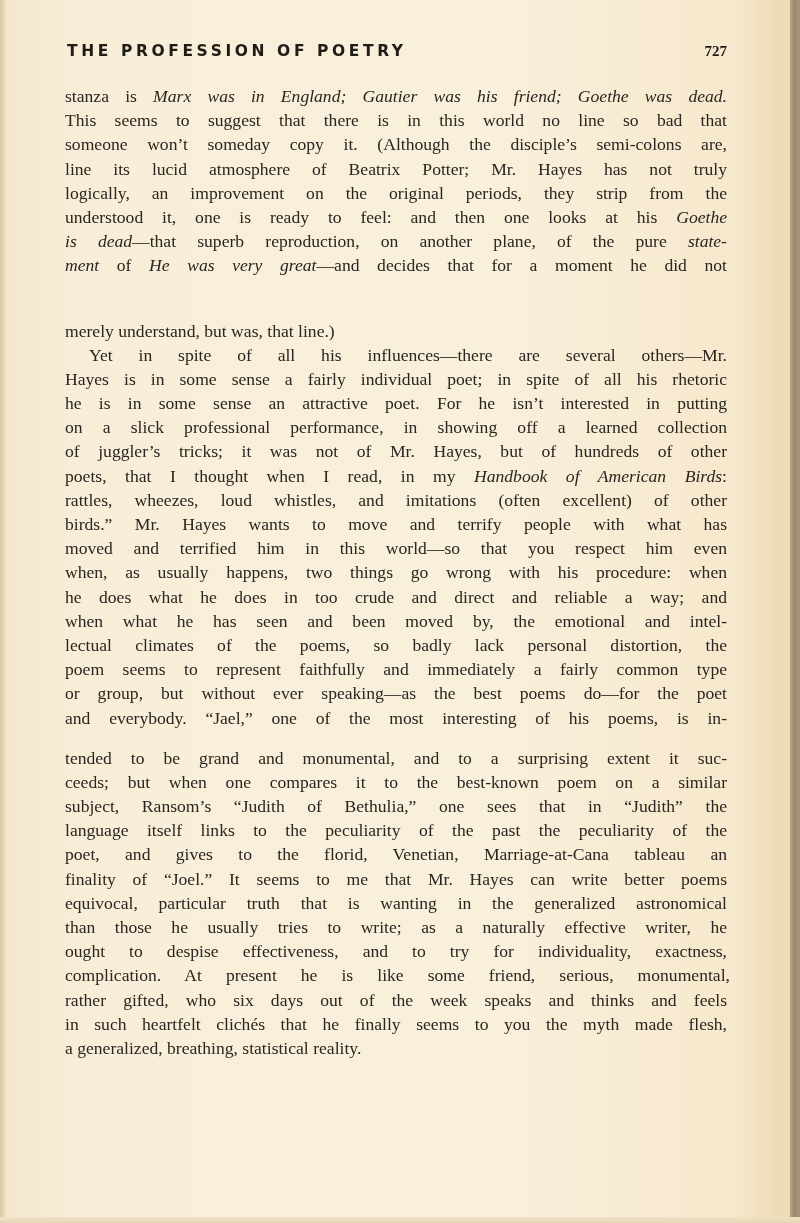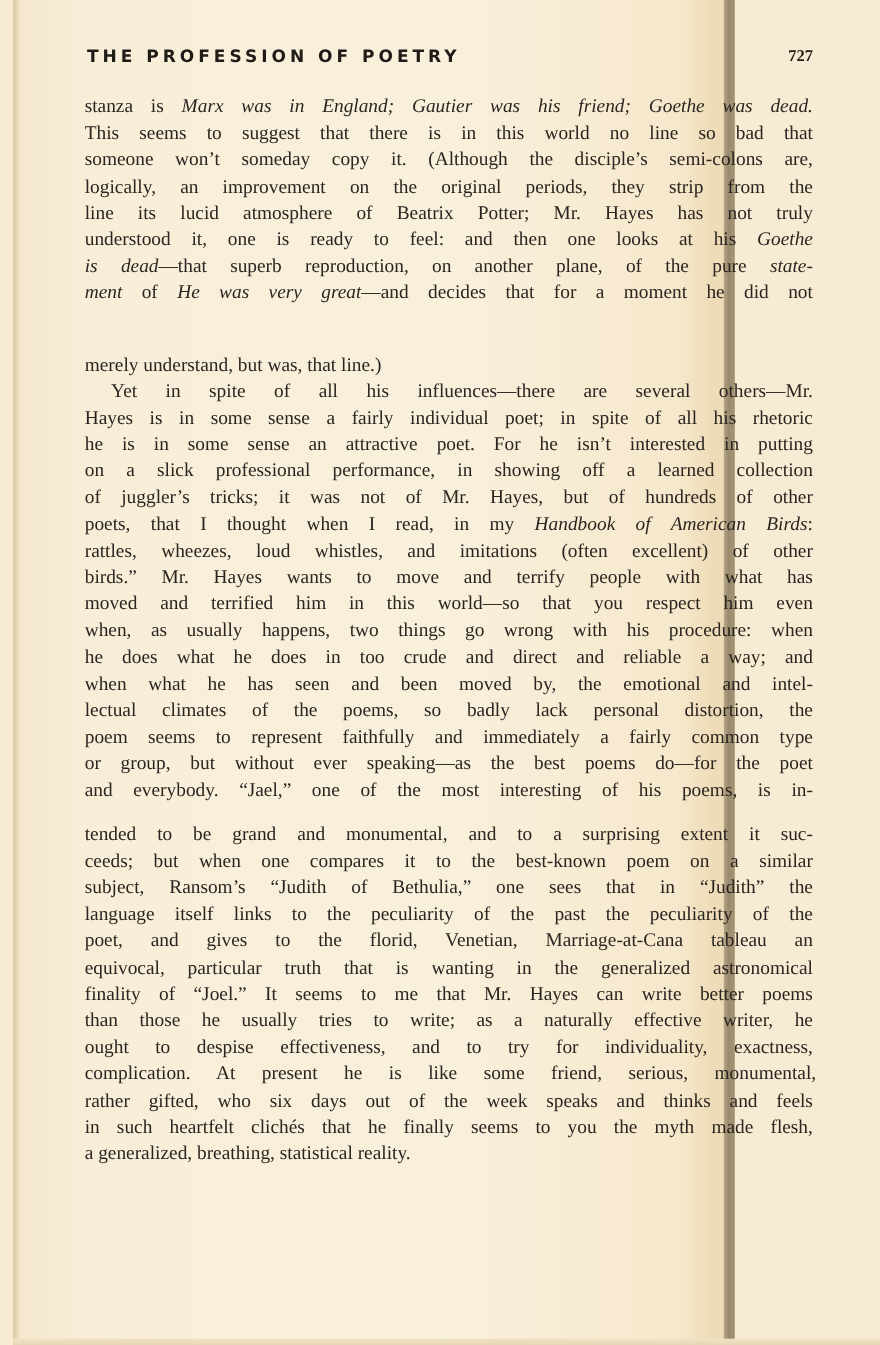--- a/index.html
+++ b/index.html
@@ -4,21 +4,21 @@
 <style>
   html, body { margin: 0; padding: 0; }
   body {
     width: 800px; height: 1223px; overflow: hidden;
     background: #f7ecd3;
     position: relative;
     font-family: "Liberation Serif", "DejaVu Serif", serif;
     color: #2a2520;
   }
   .page {
-    position: absolute; left: 12px; top: 0; width: 656px; height: 1223px;
+    position: absolute; left: 0; top: 0; width: 800px; height: 1223px;
     background: linear-gradient(90deg, #f3e6cb 0%, #f8eed8 10%, #f9f0dc 60%, #f6e8cc 92%, #eedcb8 97%);
   }
   .left-edge {
     position: absolute; left: 0; top: 0; width: 6px; height: 1223px;
     background: linear-gradient(90deg, #d9c8a5, #efe2c4);
   }
   .spine {
     position: absolute; right: 0; top: 0; width: 10px; height: 1223px;
     background: linear-gradient(90deg, #b9a887 0%, #9a8b70 40%, #a49575 100%);
   }
@@ -63,22 +63,22 @@
   <div class="running-head">
     <span class="rh-title">THE PROFESSION OF POETRY</span>
     <span class="rh-folio">727</span>
   </div>
 
   <div class="body-text" id="body-text">
       <div>
         <div class="line" style="text-align: left; text-align-last: left; word-spacing: 11.7956px;"><span style="white-space: nowrap;"><span>stanza is </span><span style="font-style: italic;">Marx was in England; Gautier was his friend; Goethe was dead.</span></span></div>
         <div class="line" style="text-align: left; text-align-last: left; word-spacing: 13.9174px;"><span style="white-space: nowrap;"><span>This seems to suggest that there is in this world no line so bad that</span></span></div>
         <div class="line" style="text-align: left; text-align-last: left; word-spacing: 15.2274px;"><span style="white-space: nowrap;"><span>someone won’t someday copy it. (Although the disciple’s semi-colons are,</span></span></div>
+        <div class="line" style="text-align: left; text-align-last: left; word-spacing: 17.5384px;"><span style="white-space: nowrap;"><span>line its lucid atmosphere of Beatrix Potter; Mr. Hayes has not truly</span></span></div>
         <div class="line" style="text-align: left; text-align-last: left; word-spacing: 17.5516px;"><span style="white-space: nowrap;"><span>logically, an improvement on the original periods, they strip from the</span></span></div>
-        <div class="line" style="text-align: left; text-align-last: left; word-spacing: 17.5384px;"><span style="white-space: nowrap;"><span>line its lucid atmosphere of Beatrix Potter; Mr. Hayes has not truly</span></span></div>
         <div class="line" style="text-align: left; text-align-last: left; word-spacing: 14.4651px;"><span style="white-space: nowrap;"><span>understood it, one is ready to feel: and then one looks at his </span><span style="font-style: italic;">Goethe</span></span></div>
         <div class="line" style="text-align: left; text-align-last: left; word-spacing: 16.7531px;"><span style="white-space: nowrap;"><span style="font-style: italic;">is dead</span><span>—that superb reproduction, on another plane, of the pure </span><span style="font-style: italic;">state-</span></span></div>
         <div class="line" style="text-align: left; text-align-last: left; word-spacing: 13.1995px;"><span style="white-space: nowrap;"><span style="font-style: italic;">ment</span><span> of </span><span style="font-style: italic;">He was very great</span><span>—and decides that for a moment he did not</span></span></div>
         <div class="line last" style="text-align: center; text-align-last: left; margin-top: 41px;"><span style="white-space: nowrap;"><span>merely understand, but was, that line.)</span></span></div>
       </div>
       <div>
         <div class="line indent" style="text-align: left; text-align-last: left; word-spacing: 21.467px;"><span style="white-space: nowrap;"><span>Yet in spite of all his influences—there are several others—Mr.</span></span></div>
         <div class="line" style="text-align: left; text-align-last: left; word-spacing: 10.6395px;"><span style="white-space: nowrap;"><span>Hayes is in some sense a fairly individual poet; in spite of all his rhetoric</span></span></div>
         <div class="line" style="text-align: left; text-align-last: left; word-spacing: 12.8365px;"><span style="white-space: nowrap;"><span>he is in some sense an attractive poet. For he isn’t interested in putting</span></span></div>
         <div class="line" style="text-align: left; text-align-last: left; word-spacing: 15.7641px;"><span style="white-space: nowrap;"><span>on a slick professional performance, in showing off a learned collection</span></span></div>
@@ -92,22 +92,22 @@
         <div class="line" style="text-align: left; text-align-last: left; word-spacing: 15.3203px;"><span style="white-space: nowrap;"><span>when what he has seen and been moved by, the emotional and intel-</span></span></div>
         <div class="line" style="text-align: left; text-align-last: left; word-spacing: 18.9047px;"><span style="white-space: nowrap;"><span>lectual climates of the poems, so badly lack personal distortion, the</span></span></div>
         <div class="line" style="text-align: left; text-align-last: left; word-spacing: 14.1188px;"><span style="white-space: nowrap;"><span>poem seems to represent faithfully and immediately a fairly common type</span></span></div>
         <div class="line" style="text-align: left; text-align-last: left; word-spacing: 13.5412px;"><span style="white-space: nowrap;"><span>or group, but without ever speaking—as the best poems do—for the poet</span></span></div>
         <div class="line" style="text-align: left; text-align-last: left; word-spacing: 14.3411px;"><span style="white-space: nowrap;"><span>and everybody. “Jael,” one of the most interesting of his poems, is in-</span></span></div>
         <div class="line" style="text-align: left; text-align-last: left; word-spacing: 14.5716px; margin-top: 16px;"><span style="white-space: nowrap;"><span>tended to be grand and monumental, and to a surprising extent it suc-</span></span></div>
         <div class="line" style="text-align: left; text-align-last: left; word-spacing: 14.2878px;"><span style="white-space: nowrap;"><span>ceeds; but when one compares it to the best-known poem on a similar</span></span></div>
         <div class="line" style="text-align: left; text-align-last: left; word-spacing: 18.2172px;"><span style="white-space: nowrap;"><span>subject, Ransom’s “Judith of Bethulia,” one sees that in “Judith” the</span></span></div>
         <div class="line" style="text-align: left; text-align-last: left; word-spacing: 14.0456px;"><span style="white-space: nowrap;"><span>language itself links to the peculiarity of the past the peculiarity of the</span></span></div>
         <div class="line" style="text-align: left; text-align-last: left; word-spacing: 20.9375px;"><span style="white-space: nowrap;"><span>poet, and gives to the florid, Venetian, Marriage-at-Cana tableau an</span></span></div>
+        <div class="line" style="text-align: left; text-align-last: left; word-spacing: 12.3257px;"><span style="white-space: nowrap;"><span>finality of “Joel.” It seems to me that Mr. Hayes can write better poems</span></span></div>
         <div class="line" style="text-align: left; text-align-last: left; word-spacing: 16.3403px;"><span style="white-space: nowrap;"><span>equivocal, particular truth that is wanting in the generalized astronomical</span></span></div>
-        <div class="line" style="text-align: left; text-align-last: left; word-spacing: 12.3257px;"><span style="white-space: nowrap;"><span>finality of “Joel.” It seems to me that Mr. Hayes can write better poems</span></span></div>
         <div class="line" style="text-align: left; text-align-last: left; word-spacing: 15.069px;"><span style="white-space: nowrap;"><span>than those he usually tries to write; as a naturally effective writer, he</span></span></div>
         <div class="line" style="text-align: left; text-align-last: left; word-spacing: 19.6458px;"><span style="white-space: nowrap;"><span>ought to despise effectiveness, and to try for individuality, exactness,</span></span></div>
         <div class="line" style="text-align: left; text-align-last: left; word-spacing: 19.6458px;"><span style="white-space: nowrap;"><span>complication. At present he is like some friend, serious, monumental,</span></span></div>
         <div class="line" style="text-align: left; text-align-last: left; word-spacing: 12.738px;"><span style="white-space: nowrap;"><span>rather gifted, who six days out of the week speaks and thinks and feels</span></span></div>
         <div class="line" style="text-align: left; text-align-last: left; word-spacing: 11.1599px;"><span style="white-space: nowrap;"><span>in such heartfelt clichés that he finally seems to you the myth made flesh,</span></span></div>
         <div class="line last" style="text-align: left; text-align-last: left;"><span style="white-space: nowrap;"><span>a generalized, breathing, statistical reality.</span></span></div>
       </div>
     </div>
 </div>
 

